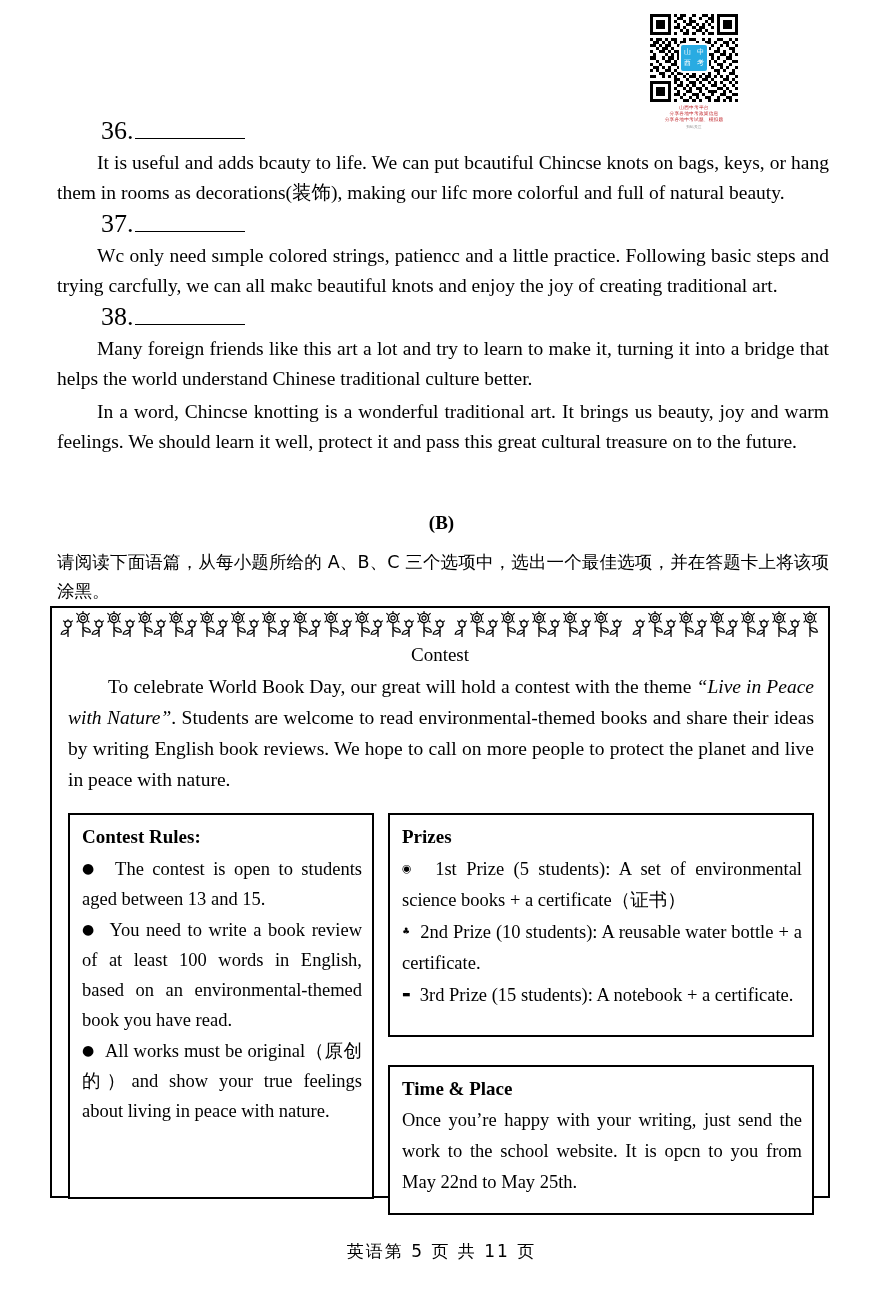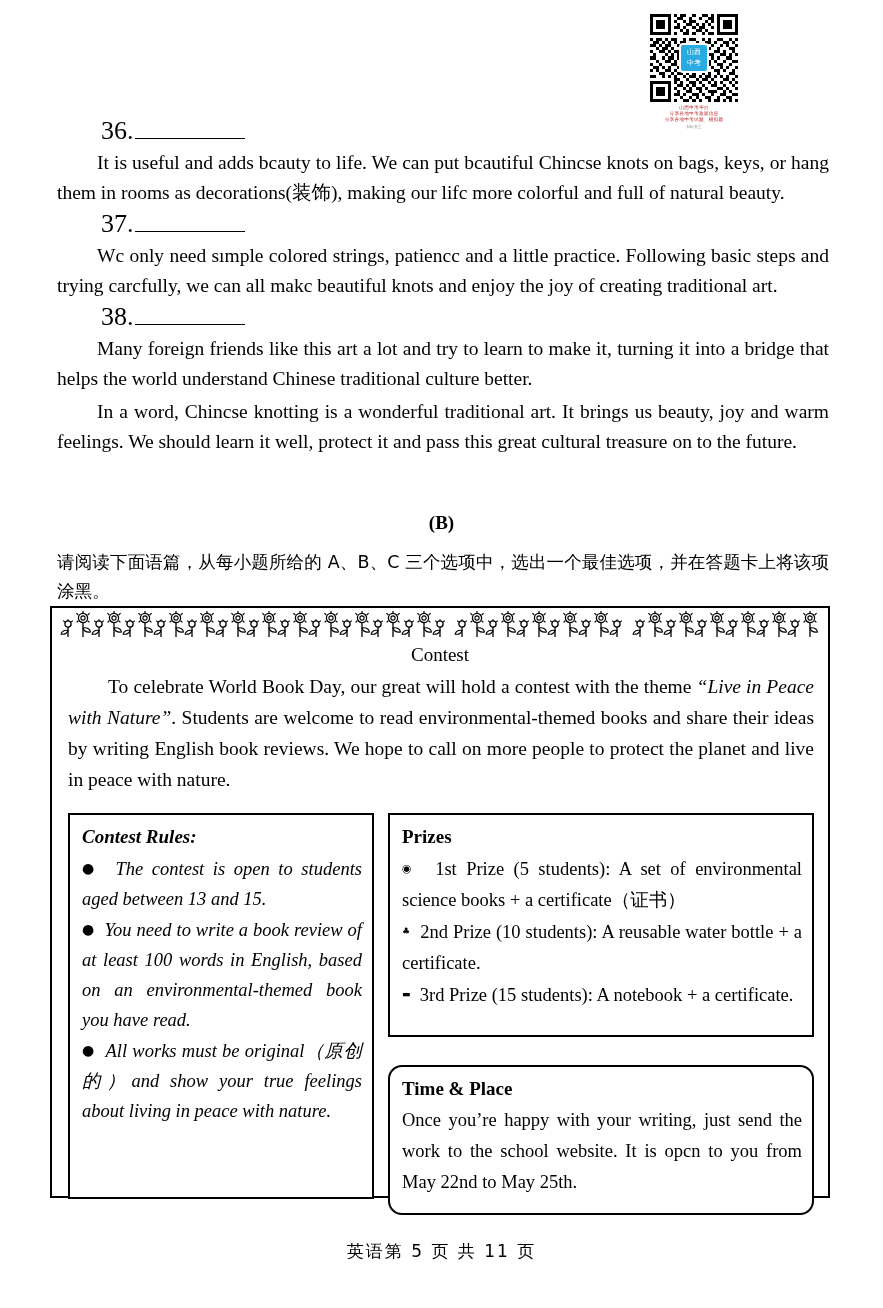--- a/index.html
+++ b/index.html
@@ -38,21 +38,21 @@
     width:26px;height:26px;
     background:#29ABE2;
     border:2px solid #ffffff;
     border-radius:4px;
     color:#fff;
     font-family:"DejaVu Sans", sans-serif;
     font-size:7px;
     line-height:11px;
     letter-spacing:0px;
     display:flex;
-    flex-direction:column;
+    flex-direction:row;
     align-items:center;
     justify-content:center;
   }
   .qr-caption{
     margin-top:3px;
     color:#c1272d;
     font-family:"DejaVu Sans", sans-serif;
     font-size:4.6px;
     line-height:6px;
     letter-spacing:0.2px;
@@ -155,23 +155,23 @@
     align-items:stretch;
   }
   .col-left{width:306px;flex:0 0 306px;}
   .col-right{flex:1 1 auto;display:flex;flex-direction:column;gap:28px;}
   .box{
     border:2px solid #000;
     box-sizing:border-box;
     padding:10px 10px 10px 12px;
     background:#fff;
   }
-  .box.rules{height:386px;font-style:italic;}
+  .box.rules{height:386px;}
   .box.prizes{height:224px;}
-  .box.timeplace{height:150px;border-radius:14px;}
+  .box.timeplace{height:150px;}
   .box h4{
     margin:0 0 4px 0;
     font-size:19px;
     font-weight:700;
     line-height:24px;
   }
   .bullet-line{
     font-size:18.5px;
     line-height:30px;
     text-align:justify;

